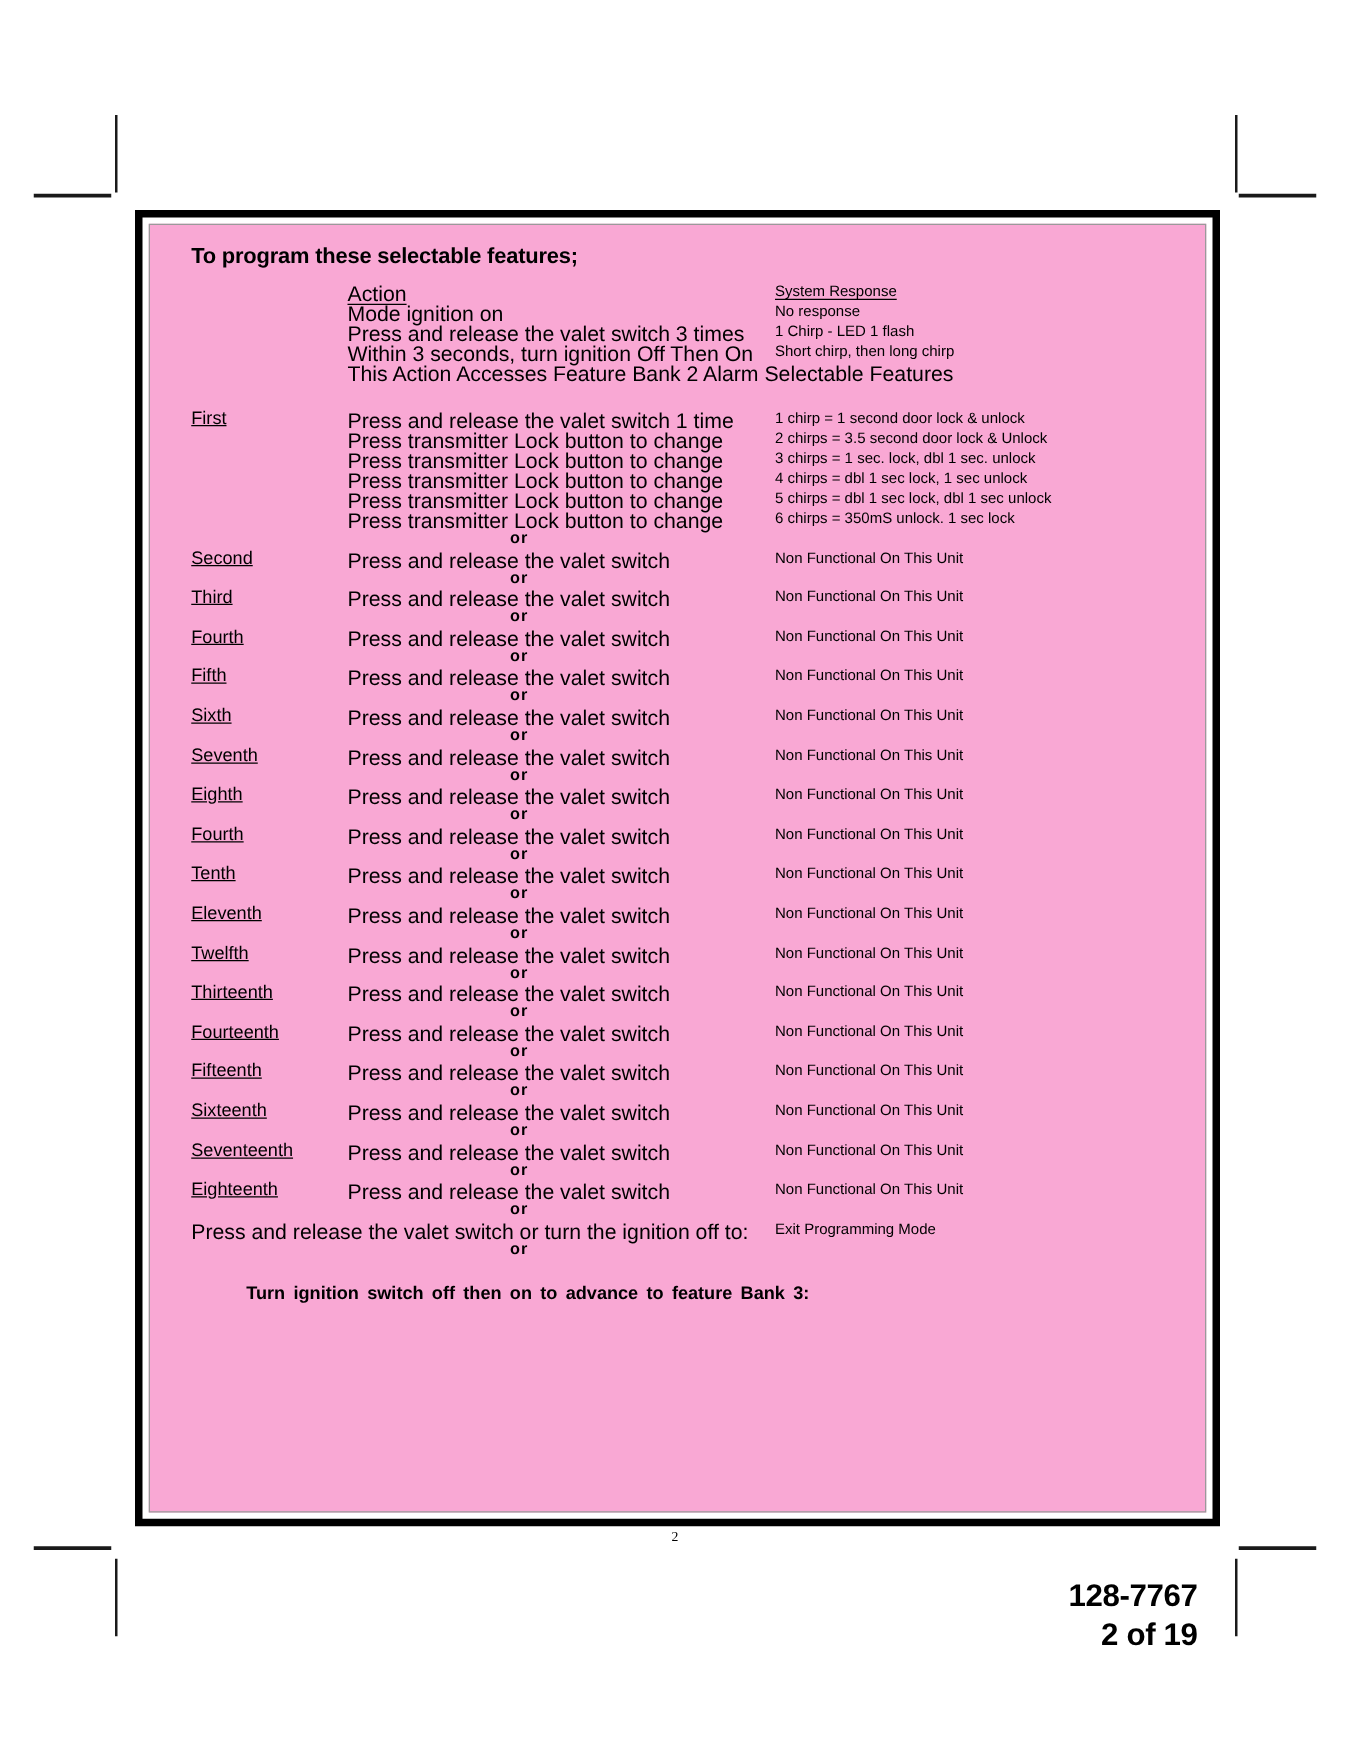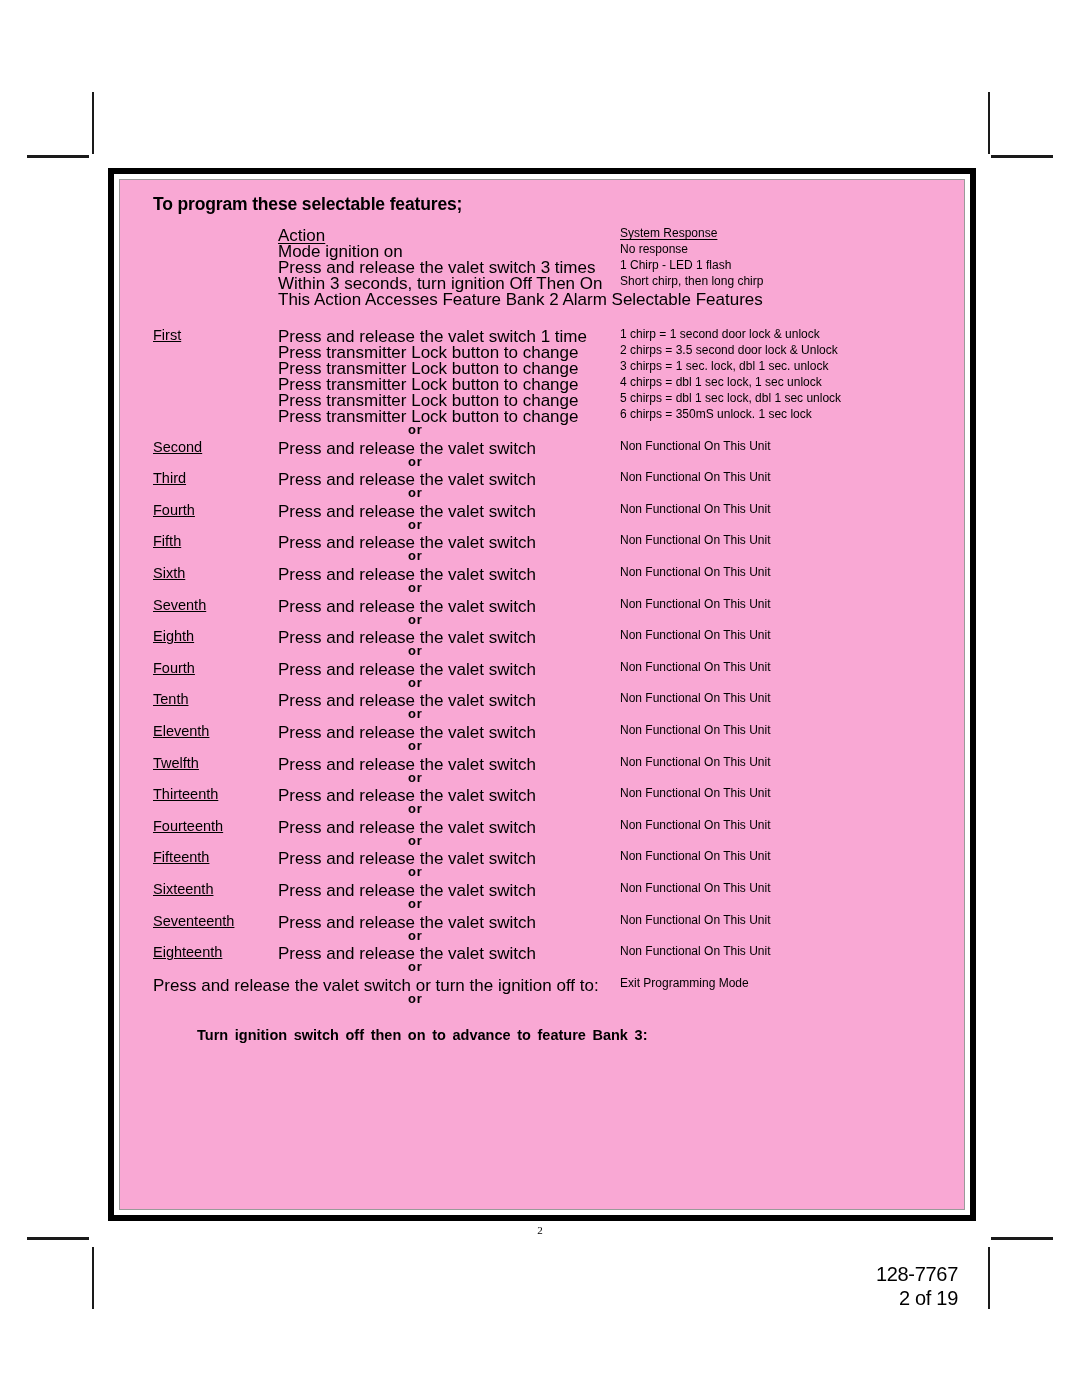--- a/index.html
+++ b/index.html
@@ -145,22 +145,22 @@
     width: 1080px;
     text-align: center;
     font-size: 11px;
     font-family: "Liberation Serif", serif;
   }
   #footer-block {
     position: absolute;
     right: 122px;
     top: 1262px;
     text-align: right;
-    font-size: 20px;
-    font-weight: normal;
+    font-size: 25px;
+    font-weight: bold;
     line-height: 1.22;
     letter-spacing: -0.3px;
   }
 </style>
 </head>
 <body>
 
 <div class="crop-v" id="crop-tl-v"></div>
 <div class="crop-h" id="crop-tl-h"></div>
 <div class="crop-v" id="crop-tr-v"></div>

